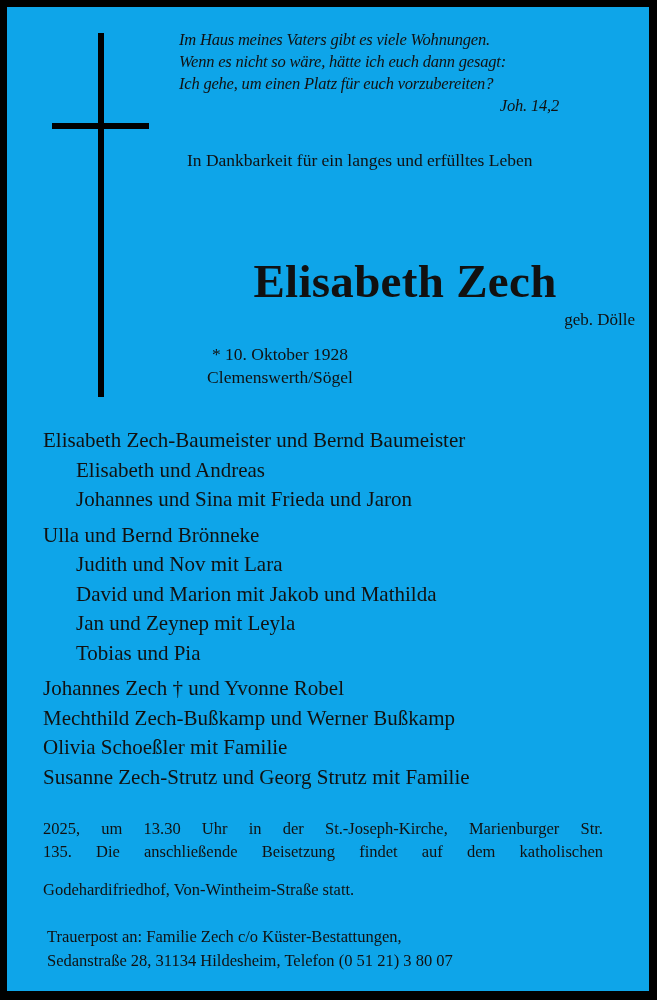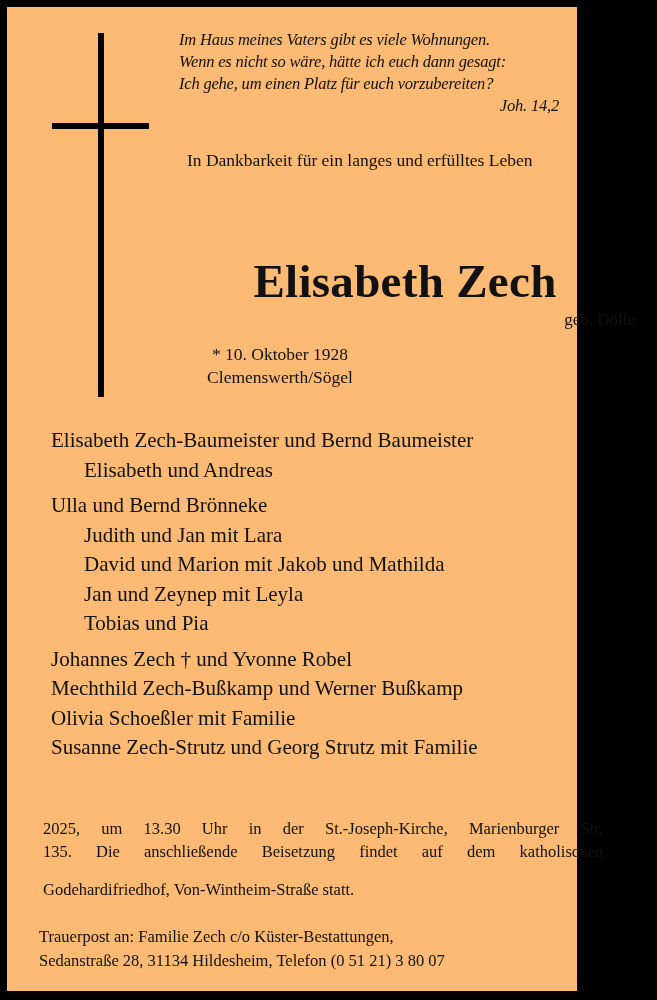--- a/index.html
+++ b/index.html
@@ -1,19 +1,19 @@
 <!DOCTYPE html>
 <html><head>
 <meta charset="utf-8">
 <style>
   html, body { margin:0; padding:0; }
   body { width:657px; height:1000px; background:#000; position:relative; overflow:hidden; }
   .page {
-    position:absolute; left:7px; top:7px; width:570px; height:984px;
-    background:#fdba74; color:#111;
+    position:absolute; left:7px; top:7px; width:642px; height:984px;
+    background:#0ea5e9; color:#111;
     font-family:"Liberation Serif","DejaVu Serif",serif;
   }
   .cross-v { position:absolute; left:91px; top:26px; width:6px; height:364px; background:#000; }
   .cross-h { position:absolute; left:45px; top:116px; width:97px; height:6px; background:#000; }
   .verse {
     position:absolute; left:172px; top:22px; width:380px;
     font-style:italic; font-size:16.5px; line-height:22px; letter-spacing:-0.2px;
   }
   .verse .line { display:block; white-space:nowrap; }
   .verse .ref { display:block; text-align:right; }
@@ -31,31 +31,31 @@
     font-size:17px; line-height:22px;
   }
   .dates { position:absolute; top:336px; font-size:17.5px; line-height:23px; text-align:center; }
   .dates.birth { left:168px; width:210px; }
   .dates.death { left:400px; width:210px; }
   .dates span { display:block; white-space:nowrap; }
   .family {
     position:absolute; left:36px; top:419px; width:600px;
     font-size:21px; line-height:29.5px;
   }
-  .family .group { margin-bottom:6px;margin-left:8px; }
+  .family .group { margin-bottom:6px; }
   .family .line { display:block; white-space:nowrap; }
   .family .indent { padding-left:33px; }
   .service {
     position:absolute; left:36px; top:811px; width:560px;
     font-size:16.5px; line-height:22.5px; text-align:justify;
   }
   .service .line { display:block; white-space:nowrap; text-align-last:justify; }
   .service .line.last { text-align-last:left;margin-top:16px; }
   .mail {
-    position:absolute; left:32px; top:918px; width:560px;
+    position:absolute; left:40px; top:918px; width:560px;
     font-size:16.5px; line-height:24px;
   }
   .mail .line { display:block; white-space:nowrap; }
 </style>
 </head>
 <body>
 
 <div class="page">
 
   <div class="cross-v"></div>
@@ -77,24 +77,25 @@
 
   <div class="dates birth">
     <span>* 10. Oktober 1928</span>
     <span>Clemenswerth/Sögel</span>
   </div>
 
   <div class="family">
     <div class="group">
       <span class="line">Elisabeth Zech-Baumeister und Bernd Baumeister</span>
       <span class="line indent">Elisabeth und Andreas</span>
+      <span class="line indent">Johannes und Sina mit Frieda und Jaron</span>
     </div>
     <div class="group">
       <span class="line">Ulla und Bernd Brönneke</span>
-      <span class="line indent">Judith und Jan mit Lara</span>
+      <span class="line indent">Judith und Nov mit Lara</span>
       <span class="line indent">David und Marion mit Jakob und Mathilda</span>
       <span class="line indent">Jan und Zeynep mit Leyla</span>
       <span class="line indent">Tobias und Pia</span>
     </div>
     <div class="group">
       <span class="line">Johannes Zech † und Yvonne Robel</span>
       <span class="line">Mechthild Zech-Bußkamp und Werner Bußkamp</span>
       <span class="line">Olivia Schoeßler mit Familie</span>
       <span class="line">Susanne Zech-Strutz und Georg Strutz mit Familie</span>
     </div>

